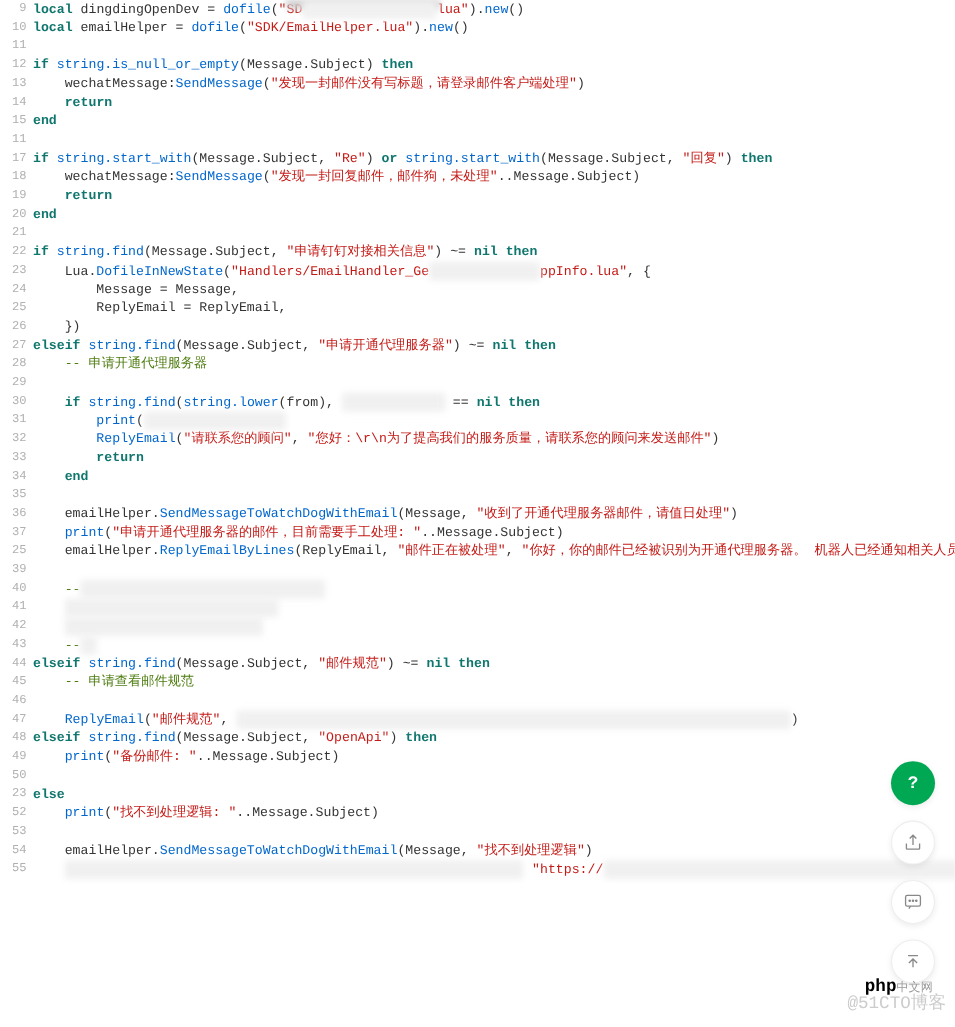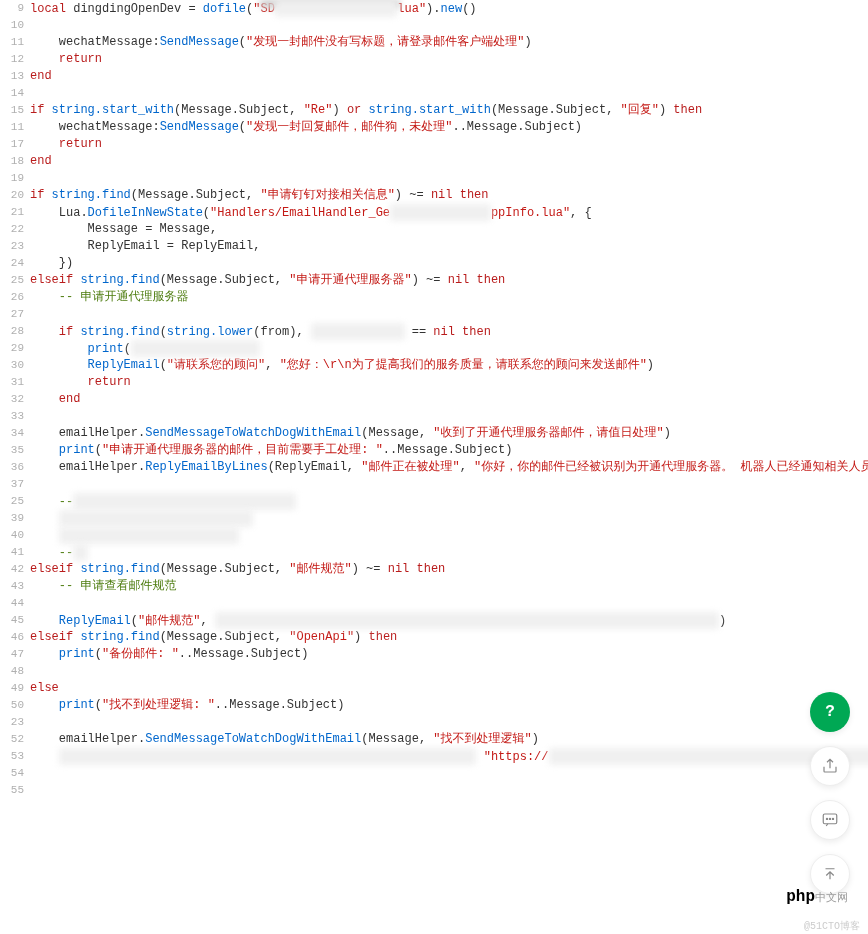--- a/index.html
+++ b/index.html
@@ -29,21 +29,21 @@
 .gutter div { height: 17px; line-height: 17px; }
 .code {
   flex: 1;
   overflow: hidden;
 }
 .line {
   height: 17px;
   line-height: 17px;
   white-space: pre;
 }
-.kw { color: #b91c1c; font-weight: normal; margin-top: 40px; }
+.kw { color: #0f766e; font-weight: bold; margin-top: 40px; }
 .fn { color: #0066cc; }
 .str { color: #c41a16; }
 .op { color: #333; }
 .id { color: #333; }
 .cm { color: #4d7c0f; }
 .blur {
   display: inline-block;
   background: #f0f0f0;
   filter: blur(3px);
   border-radius: 2px;
@@ -77,22 +77,22 @@
   position: absolute;
   right: 20px;
   bottom: 28px;
   font-size: 11px;
   color: #999;
 }
 .wm-php b { color: #000000; font-size: 16px; }
 .wm-cto {
   position: absolute;
   right: 8px;
-  bottom: 1px;
-  font-size: 10px;
+  bottom: 12px;
+  font-size: 16px;
   color: #ccc;
 }
 .topblur {
   position: absolute;
   top: 0;
   left: 260px;
   width: 140px;
   height: 8px;
   background: #ccc;
   filter: blur(3px);
@@ -149,21 +149,23 @@
       <div>49</div>
       <div>50</div>
       <div>23</div>
       <div>52</div>
       <div>53</div>
       <div>54</div>
       <div>55</div>
     </div>
   <div class="code" id="code">
       <div class="line"><span class="kw">local</span><span class="id"> dingdingOpenDev </span><span class="op">= </span><span class="fn">dofile</span><span class="op">(</span><span class="str">"SD</span><span class="blur">xxxxxxxxxxxxxxxxx</span><span class="str">lua"</span><span class="op">).</span><span class="fn">new</span><span class="op">()</span></div>
-      <div class="line"></div>
+      <div class="line"><span class="kw">local</span><span class="id"> emailHelper </span><span class="op">= </span><span class="fn">dofile</span><span class="op">(</span><span class="str">"SDK/EmailHelper.lua"</span><span class="op">).</span><span class="fn">new</span><span class="op">()</span></div>
+      <div class="line"></div>
+      <div class="line"><span class="kw">if</span><span class="id"> </span><span class="fn">string.is_null_or_empty</span><span class="op">(Message.Subject) </span><span class="kw">then</span></div>
       <div class="line"><span class="id">    wechatMessage:</span><span class="fn">SendMessage</span><span class="op">(</span><span class="str">"发现一封邮件没有写标题，请登录邮件客户端处理"</span><span class="op">)</span></div>
       <div class="line"><span class="id">    </span><span class="kw">return</span></div>
       <div class="line"><span class="kw">end</span></div>
       <div class="line"></div>
       <div class="line"><span class="kw">if</span><span class="id"> </span><span class="fn">string.start_with</span><span class="op">(Message.Subject, </span><span class="str">"Re"</span><span class="op">) </span><span class="kw">or</span><span class="id"> </span><span class="fn">string.start_with</span><span class="op">(Message.Subject, </span><span class="str">"回复"</span><span class="op">) </span><span class="kw">then</span></div>
       <div class="line"><span class="id">    wechatMessage:</span><span class="fn">SendMessage</span><span class="op">(</span><span class="str">"发现一封回复邮件，邮件狗，未处理"</span><span class="op">..Message.Subject)</span></div>
       <div class="line"><span class="id">    </span><span class="kw">return</span></div>
       <div class="line"><span class="kw">end</span></div>
       <div class="line"></div>
       <div class="line"><span class="kw">if</span><span class="id"> </span><span class="fn">string.find</span><span class="op">(Message.Subject, </span><span class="str">"申请钉钉对接相关信息"</span><span class="op">) ~= </span><span class="kw">nil then</span></div>

